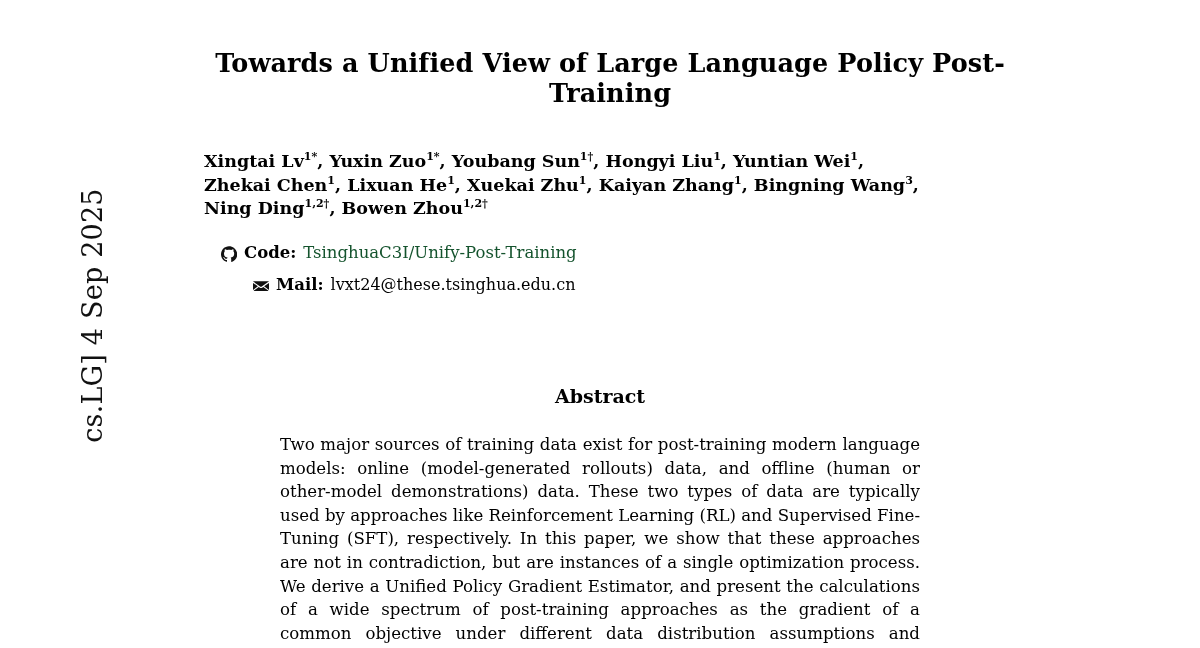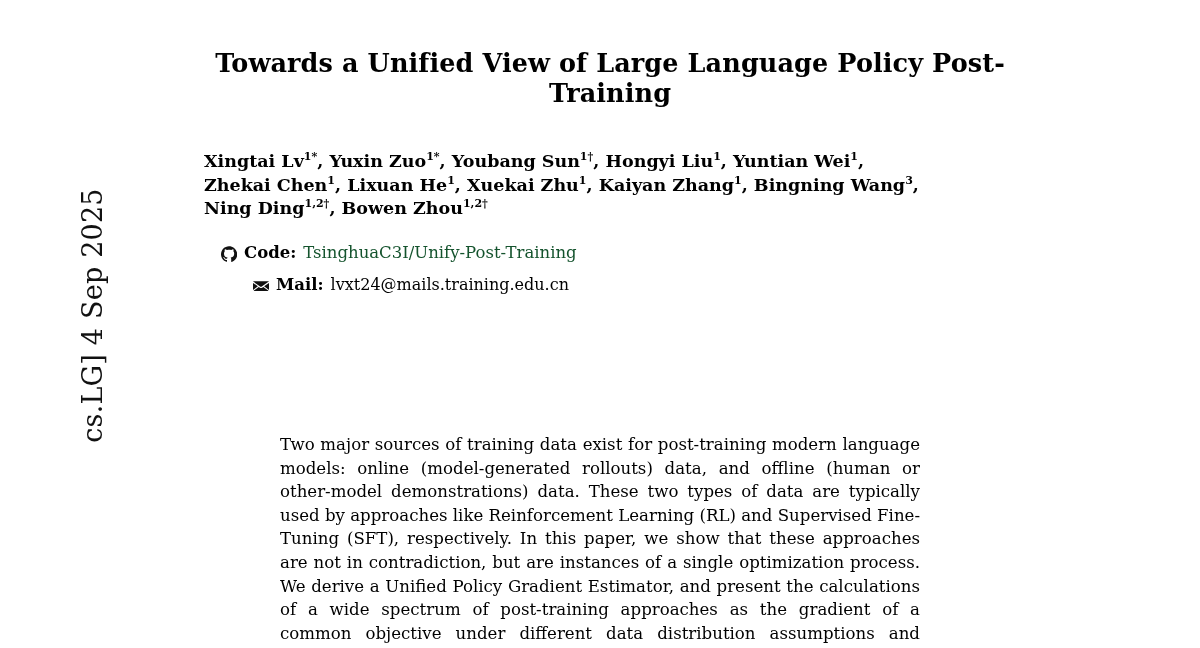--- a/index.html
+++ b/index.html
@@ -166,21 +166,22 @@
     <a class="link" href="#">TsinghuaC3I/Unify-Post-Training</a>
   </div>
 
   <div class="linkline mail">
     <span class="icon">
       <svg width="16" height="16" viewBox="0 0 16 16" aria-hidden="true">
         <path fill="#111111" d="M0.4 3.2h15.2c0.3 0 0.4 0.2 0.2 0.4l-7.4 5.2c-0.3 0.2-0.6 0.2-0.9 0L0.2 3.6C0 3.4 0.1 3.2 0.4 3.2z M0 4.9l4.9 3.4L0 11.9V4.9z M16 4.9v7L11.1 8.3 16 4.9z M5.8 8.9l1.1 0.8c0.7 0.5 1.6 0.5 2.3 0l1.1-0.8 4.9 3.7c0.2 0.2 0.1 0.4-0.2 0.4H1.1c-0.3 0-0.4-0.2-0.2-0.4L5.8 8.9z"></path>
       </svg>
     </span>
     <span class="label">Mail:</span>
-    <span class="value">lvxt24@mails.training.edu.cn</span>
+    <span class="value">lvxt24@these.tsinghua.edu.cn</span>
   </div>
 
+  <div class="abstract-head">Abstract</div>
 
   <div class="abstract-body">
     <p>Two major sources of training data exist for post-training modern language models: online (model-generated rollouts) data, and offline (human or other-model demonstrations) data. These two types of data are typically used by approaches like Reinforcement Learning (RL) and Supervised Fine-Tuning (SFT), respectively. In this paper, we show that these approaches are not in contradiction, but are instances of a single optimization process. We derive a Unified Policy Gradient Estimator, and present the calculations of a wide spectrum of post-training approaches as the gradient of a common objective under different data distribution assumptions and various bias-variance tradeoffs. The gradient estimator is constructed with four</p>
   </div>
 
 </div>
 
 </body></html>

